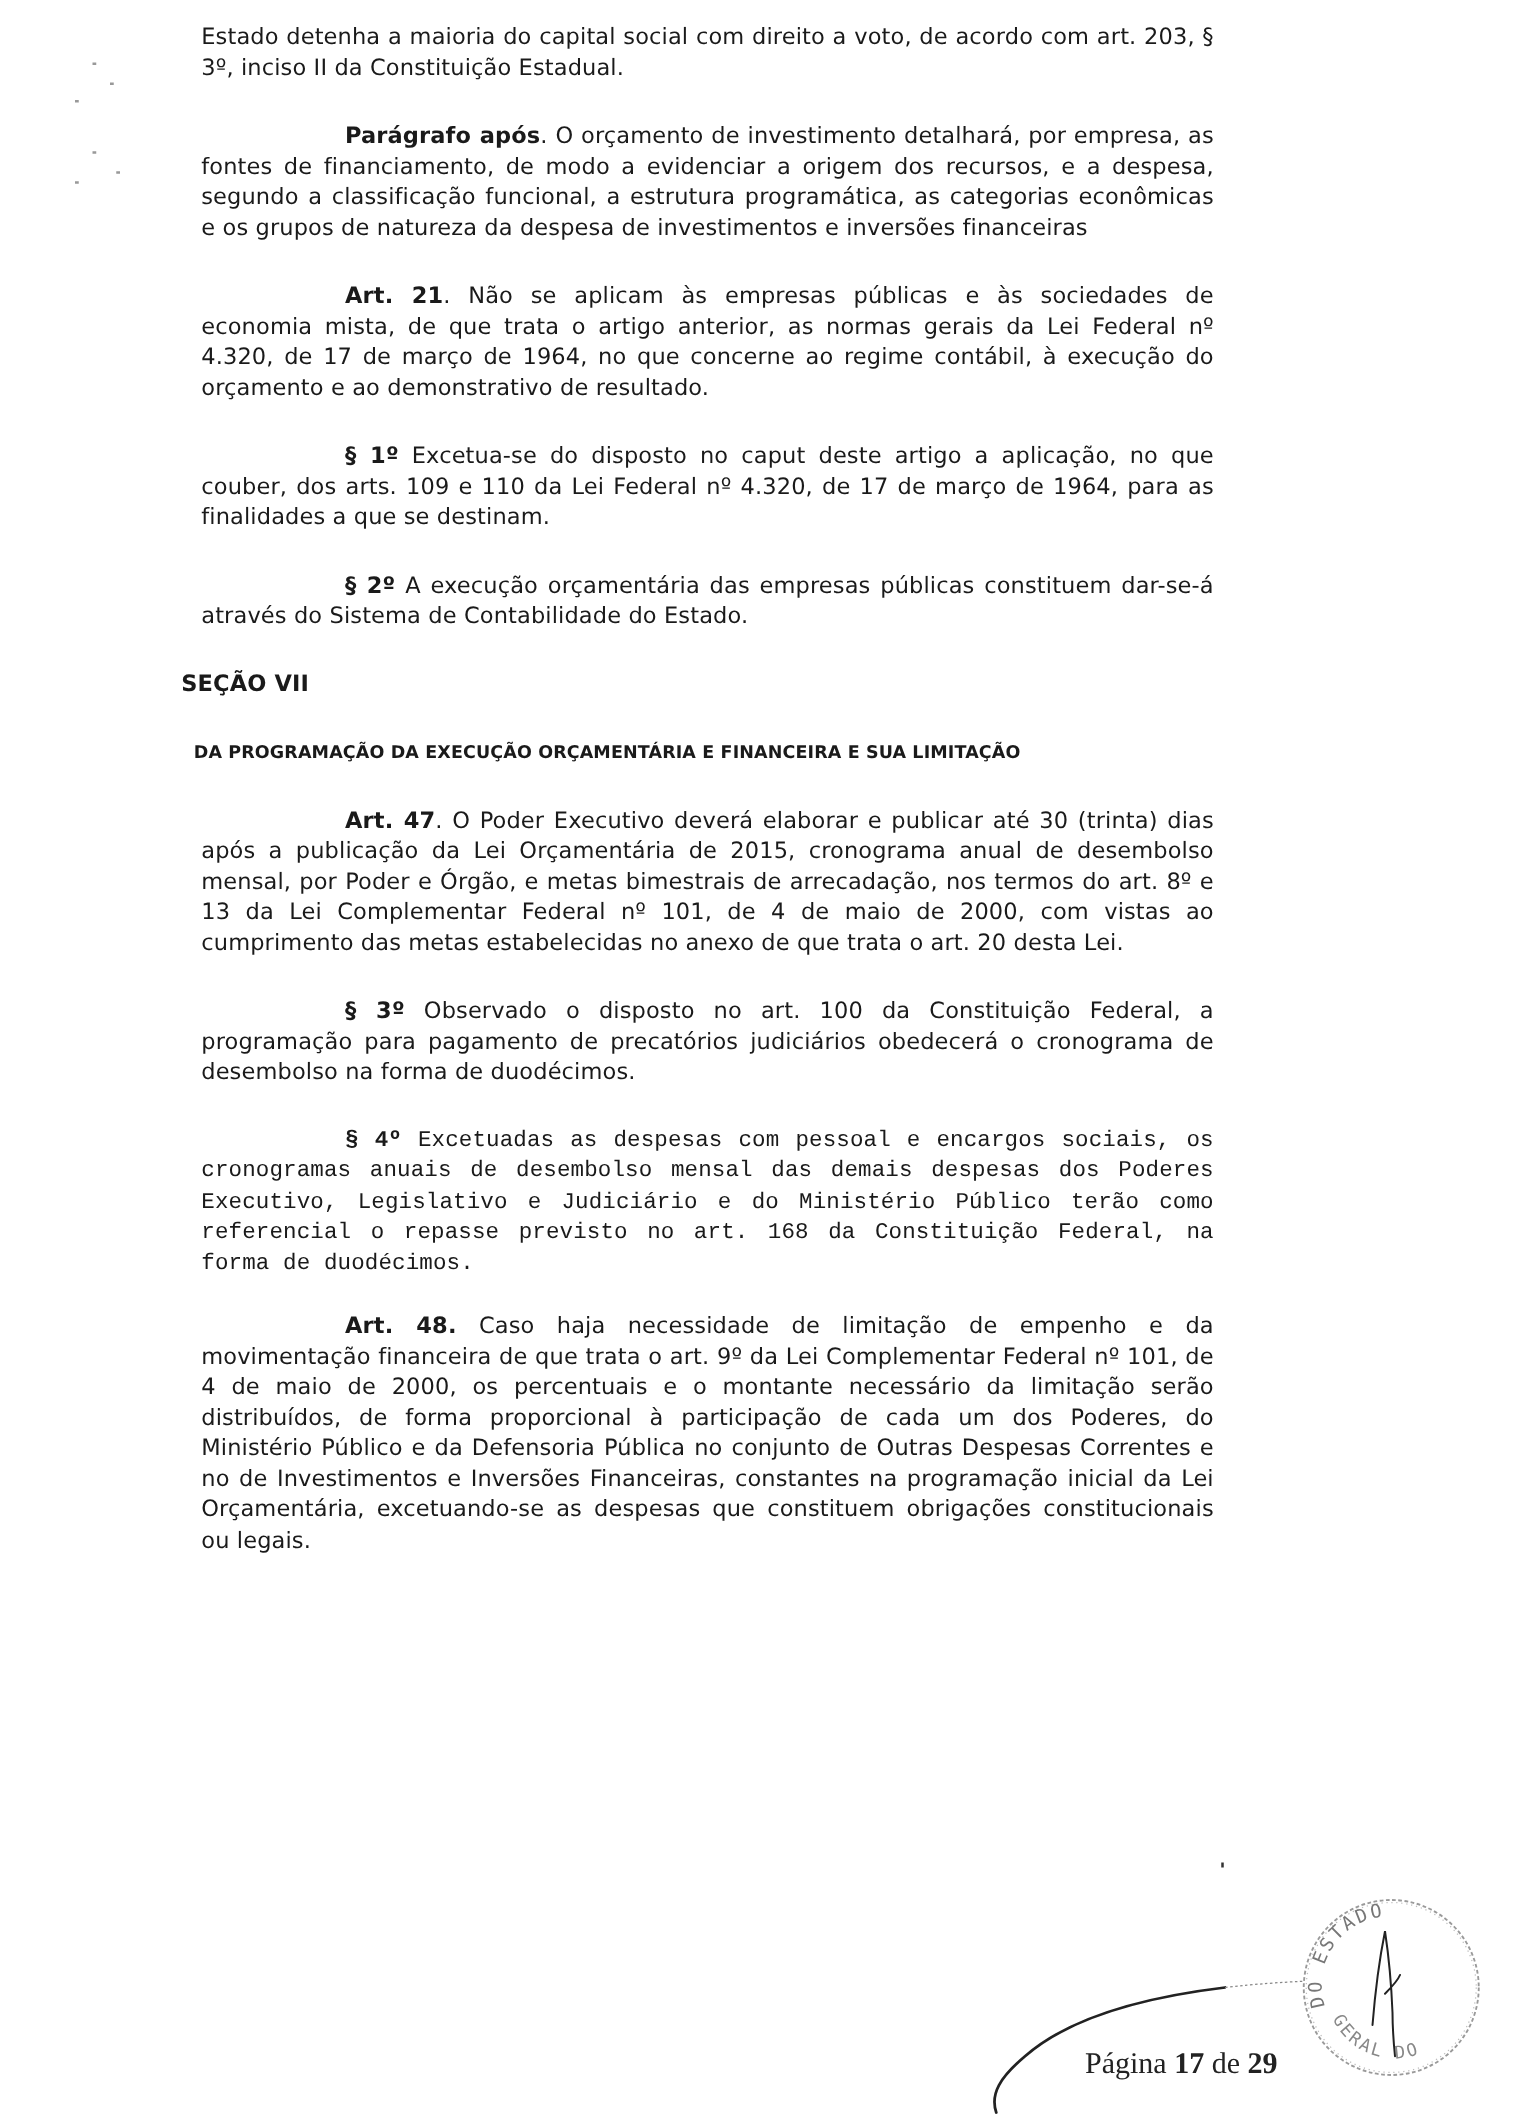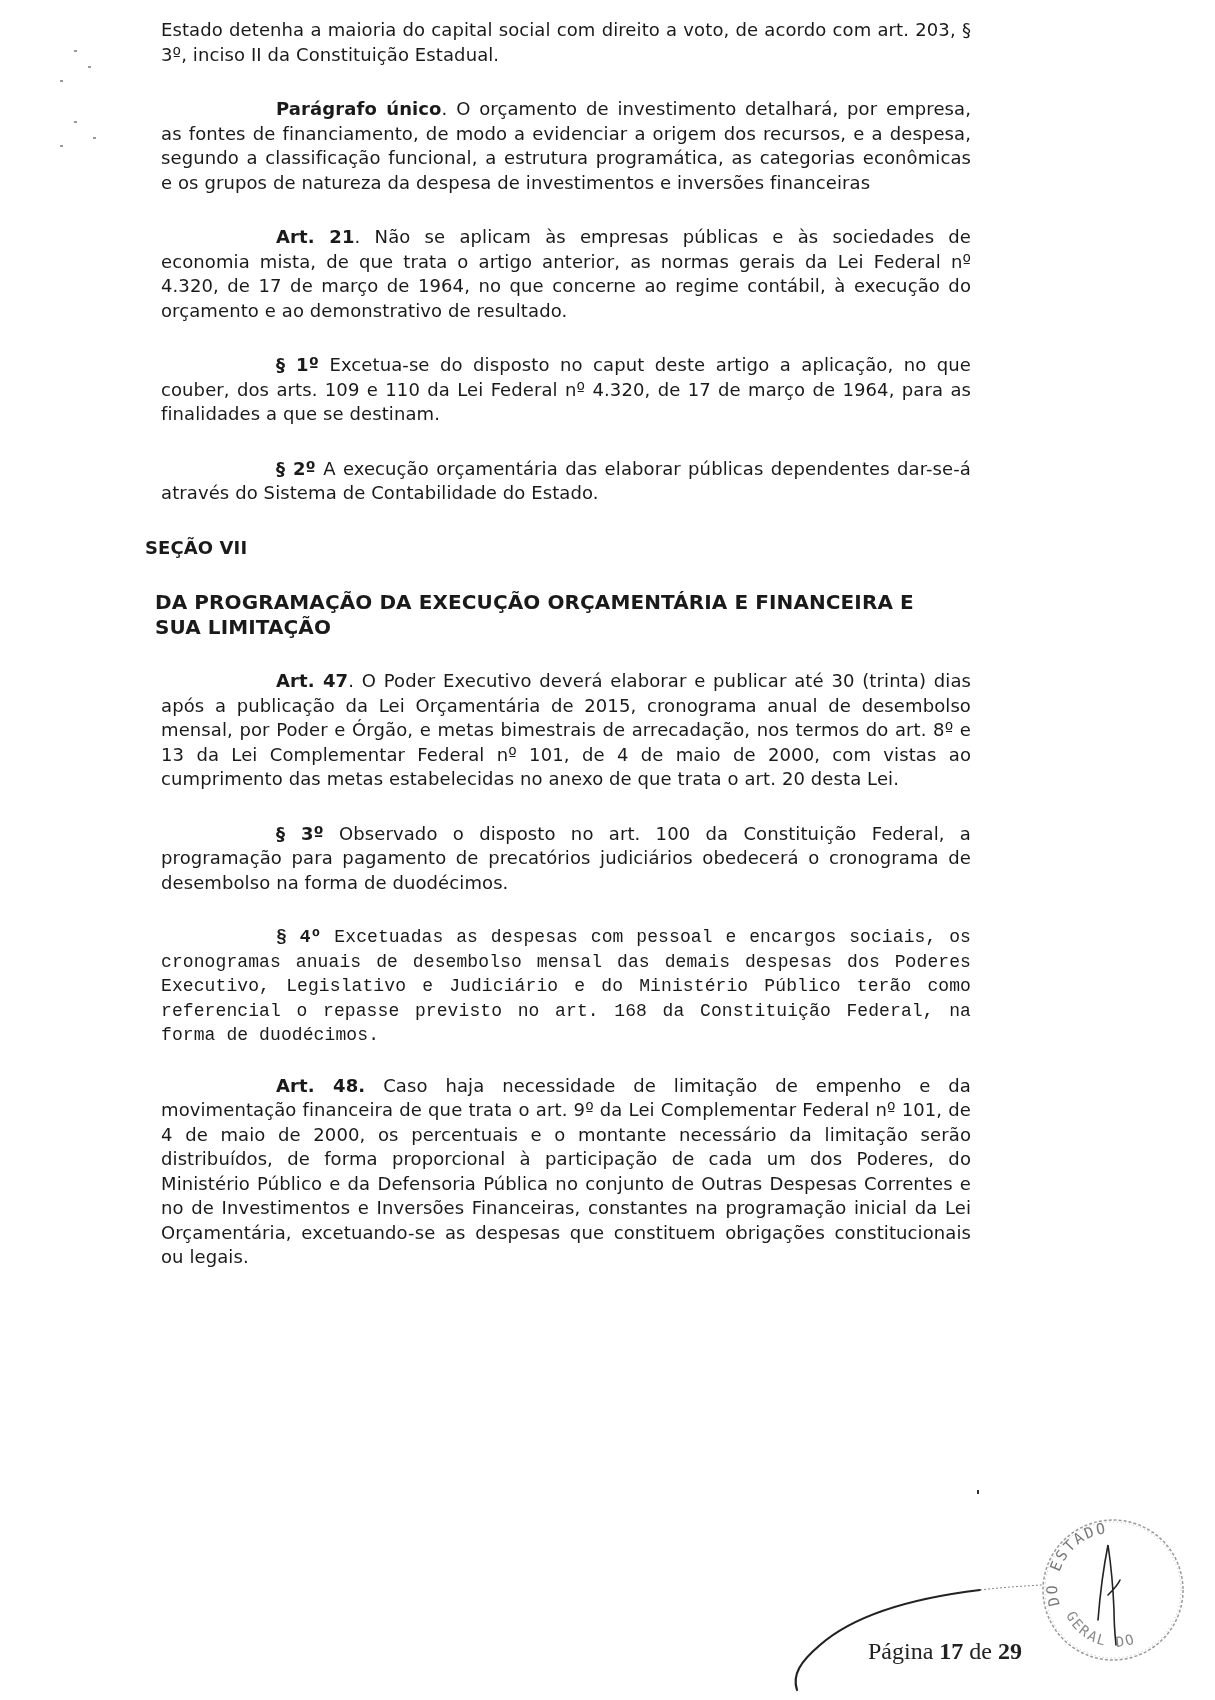--- a/index.html
+++ b/index.html
@@ -6,53 +6,53 @@
     body { width: 1215px; height: 1700px; position: relative; overflow: hidden; color: #1a1a1a; }
     .page {
       position: absolute; left: 145px; top: 18px; width: 826px;
       font-family: "DejaVu Sans", sans-serif; font-size: 18px; line-height: 24.5px;
       letter-spacing: 0.1px;
     }
     .para { margin: 0 0 30px 16px; text-align: justify; text-align-last: left; }
     .para.indent { text-indent: 115px; }
     .para b { font-weight: bold; }
     .heading { font-weight: bold; margin: 0 0 30px 0; }
-    .heading.title { font-size: 20px; line-height: 24.5px; padding: 0 10px; }
+    .heading.title { font-size: 14px; line-height: 24.5px; padding: 0 10px; }
     .tight { margin-bottom: 26px; font-family: Liberation Mono, monospace; }
     .footer {
       position: absolute; left: 868px; top: 1638px;
       font-family: "Liberation Serif", serif; font-size: 24px; color: #222;
     }
     .footer b { font-weight: bold; }
     .swoosh { position: absolute; left: 780px; top: 1560px; width: 330px; height: 140px; }
     .seal { position: absolute; left: 1038px; top: 1515px; width: 150px; height: 150px; }
     .speck { position: absolute; width: 3px; height: 2px; background: #999; }
   </style>
 </head>
 <body>
 
 <div class="page">
   <p class="para">
     <span>Estado detenha a maioria do capital social com direito a voto, de acordo com art. 203, § 3º, inciso II da Constituição Estadual.</span>
   </p>
 
   <p class="para indent">
-    <b>Parágrafo único</b><span>. O orçamento de investimento detalhará, por empresa, as fontes de financiamento, de modo a evidenciar a origem dos recursos, e a despesa, segundo a classificação funcional, a estrutura programática, as categorias econômicas e os grupos de natureza da despesa de investimentos e inversões financeiras</span>
+    <b>Parágrafo após</b><span>. O orçamento de investimento detalhará, por empresa, as fontes de financiamento, de modo a evidenciar a origem dos recursos, e a despesa, segundo a classificação funcional, a estrutura programática, as categorias econômicas e os grupos de natureza da despesa de investimentos e inversões financeiras</span>
   </p>
 
   <p class="para indent">
     <b>Art. 21</b><span>. Não se aplicam às empresas públicas e às sociedades de economia mista, de que trata o artigo anterior, as normas gerais da Lei Federal nº 4.320, de 17 de março de 1964, no que concerne ao regime contábil, à execução do orçamento e ao demonstrativo de resultado.</span>
   </p>
 
   <p class="para indent">
     <b>§ 1º</b><span> Excetua-se do disposto no caput deste artigo a aplicação, no que couber, dos arts. 109 e 110 da Lei Federal nº 4.320, de 17 de março de 1964, para as finalidades a que se destinam.</span>
   </p>
 
   <p class="para indent">
-    <b>§ 2º</b><span> A execução orçamentária das elaborar públicas dependentes dar-se-á através do Sistema de Contabilidade do Estado.</span>
+    <b>§ 2º</b><span> A execução orçamentária das empresas públicas constituem dar-se-á através do Sistema de Contabilidade do Estado.</span>
   </p>
 
   <div class="heading">SEÇÃO VII</div>
   <div class="heading title">DA PROGRAMAÇÃO DA EXECUÇÃO ORÇAMENTÁRIA E FINANCEIRA E SUA LIMITAÇÃO</div>
 
   <p class="para indent">
     <b>Art. 47</b><span>. O Poder Executivo deverá elaborar e publicar até 30 (trinta) dias após a publicação da Lei Orçamentária de 2015, cronograma anual de desembolso mensal, por Poder e Órgão, e metas bimestrais de arrecadação, nos termos do art. 8º e 13 da Lei Complementar Federal nº 101, de 4 de maio de 2000, com vistas ao cumprimento das metas estabelecidas no anexo de que trata o art. 20 desta Lei.</span>
   </p>
 
 

